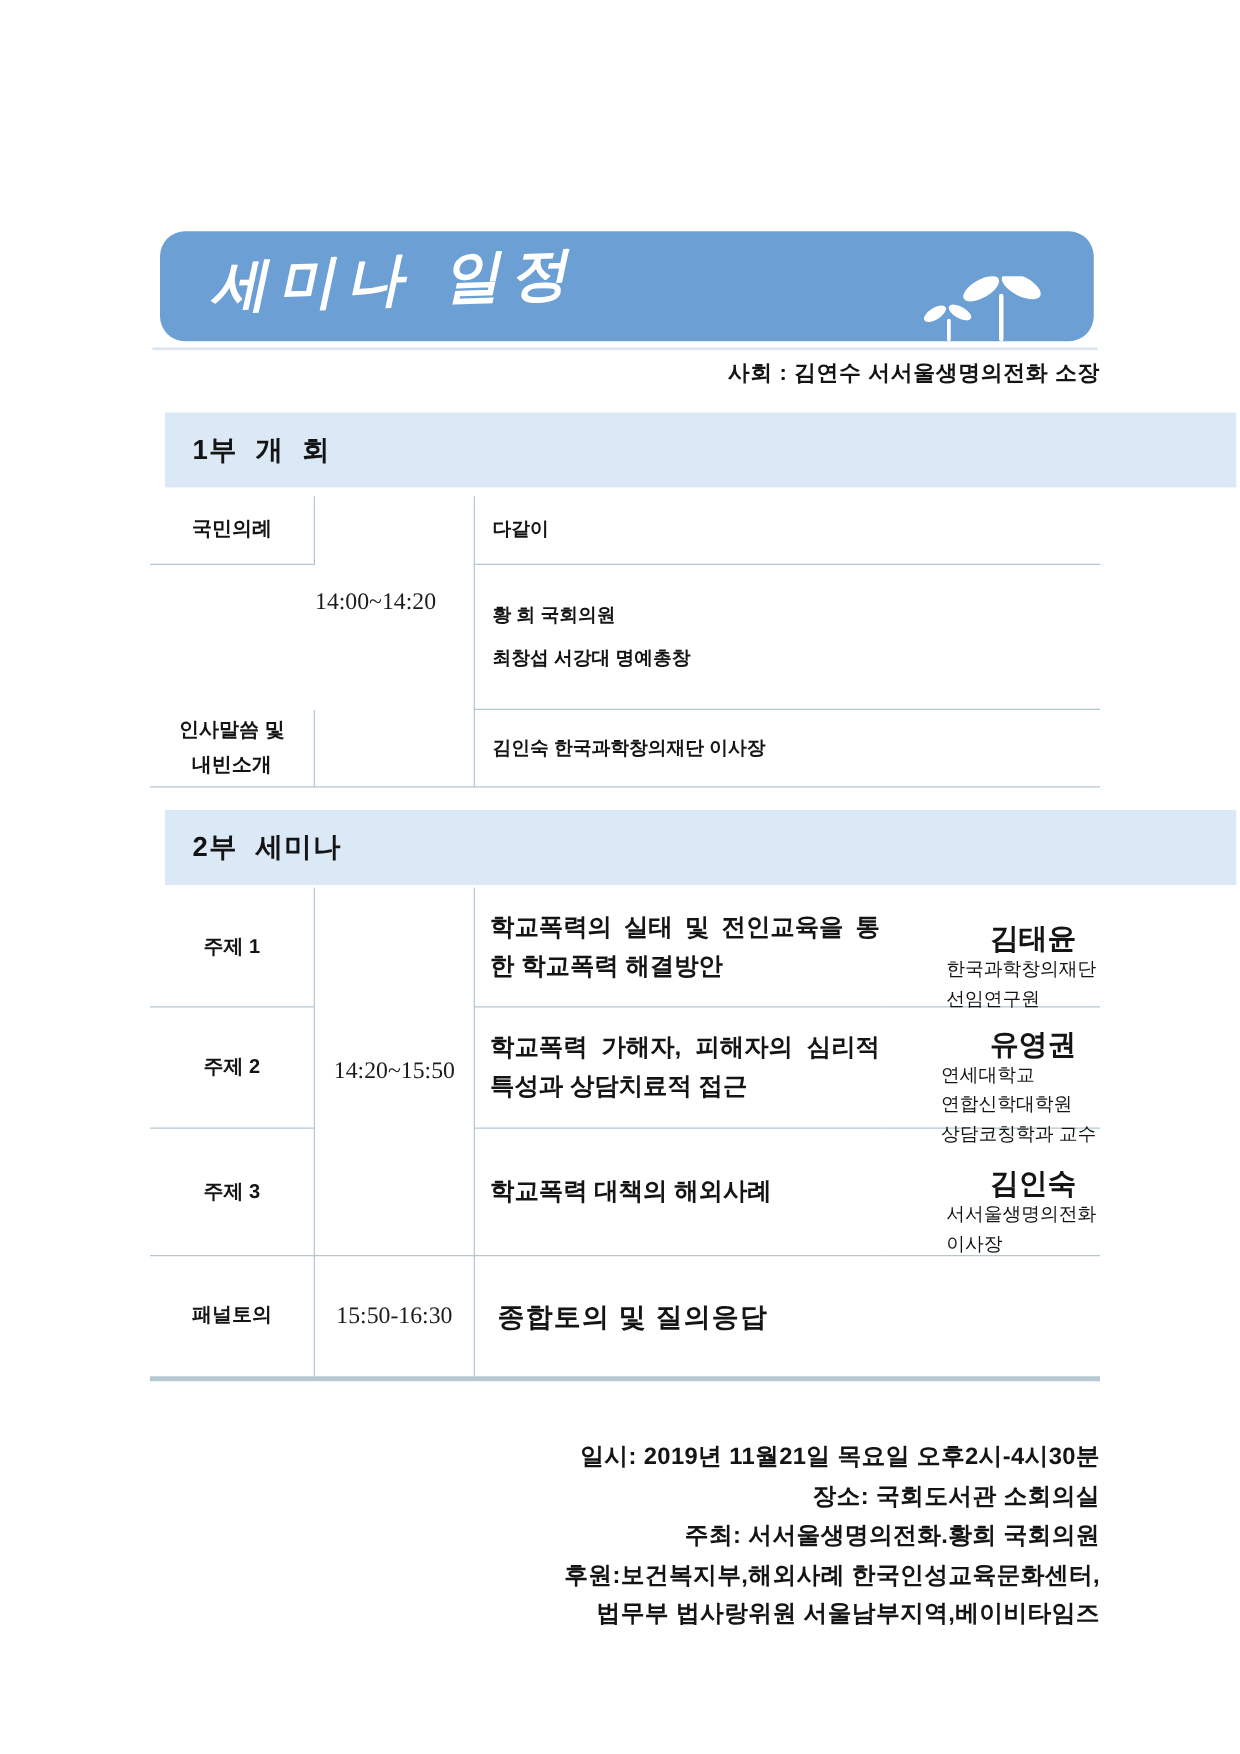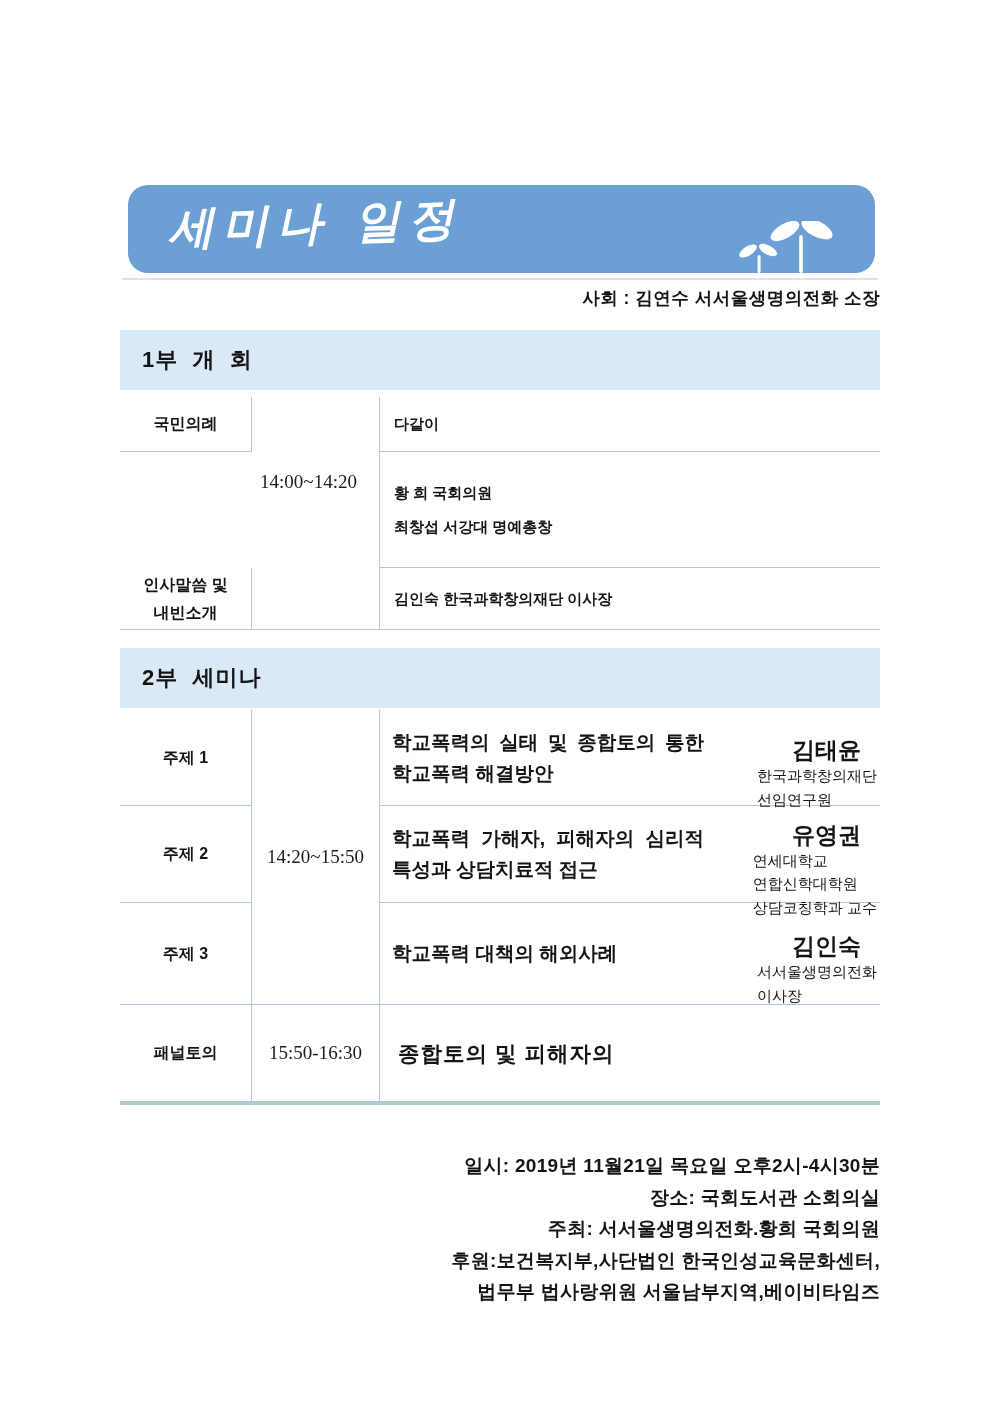--- a/index.html
+++ b/index.html
@@ -30,41 +30,41 @@
   .banner-shadow{
     position:absolute;left:122px;top:278px;width:756px;height:2px;background:#d9e4ef;
   }
   
   .moderator{
     position:absolute;left:120px;top:286px;width:760px;
     text-align:right;font-size:17.5px;font-weight:700;letter-spacing:.5px;white-space:pre;
   }
   
   .band{
-    position:absolute;left:120px;width:760px;height:60px;background:var(--band-blue);
+    position:absolute;left:132px;width:857px;height:60px;background:var(--band-blue);
     display:flex;align-items:center;padding-left:22px;
   }
   .band1{top:330px;}
   .band2{top:648px;}
   .band-text{font-size:22px;font-weight:700;letter-spacing:1px;white-space:pre;}
   
   .tbl{position:absolute;left:120px;width:760px;display:grid;}
   .t1{top:397px;grid-template-columns:132px 128px 1fr;grid-template-rows:55px 116px 62px;}
   .t2{top:710px;grid-template-columns:132px 128px 330px 170px;grid-template-rows:96px 97px 102px 96px;
       border-bottom:4px solid var(--thick-line);}
   .cell{min-width:0;}
   .bb{border-bottom:1px solid var(--line);}
   .br{border-right:1px solid var(--line);}
   .label-cell{
     display:flex;flex-direction:column;justify-content:center;align-items:center;
     font-weight:700;font-size:16px;line-height:28px;text-align:center;white-space:pre-wrap;
   }
   .time-cell{position:relative;font-family:"Liberation Serif",serif;font-size:19px;color:#1c1c1c;}
   .time-center{display:flex;align-items:center;justify-content:center;}
-  .t1-time-text{position:absolute;left:0;right:14px;top:74px;text-align:center;}
+  .t1-time-text{position:absolute;left:0;right:14px;top:74px;}
   .content-cell{
     display:flex;flex-direction:column;justify-content:center;
     padding-left:14px;font-size:15px;font-weight:600;line-height:34px;white-space:pre-wrap;
   }
   .title-cell{
     display:flex;flex-direction:column;justify-content:center;
     padding:2px 6px 2px 12px;font-size:19.5px;font-weight:600;line-height:31px;
   }
   .title-cell .just{text-align:justify;}
   .speaker-cell{
@@ -128,21 +128,21 @@
     <span class="band-text">2부  세미나</span>
   </div>
 
   <div class="tbl t2">
 
     <div class="cell label-cell br bb" style="grid-row:1;grid-column:1">주제 1</div>
     <div class="cell time-cell time-center br bb" style="grid-row:1/4;grid-column:2">
       <span>14:20~15:50</span>
     </div>
     <div class="cell title-cell bb" style="grid-row:1;grid-column:3">
-      <div class="just">학교폭력의 실태 및 종합토의  통한  학교폭력 해결방안</div>
+      <div class="just">학교폭력의 실태 및 전인교육을  통한  학교폭력 해결방안</div>
     </div>
     <div class="cell speaker-cell bb" style="grid-row:1;grid-column:4">
       <div class="sp-name">김태윤</div>
       <div class="sp-aff">한국과학창의재단
 선임연구원</div>
     </div>
 
     <div class="cell label-cell br bb" style="grid-row:2;grid-column:1">주제 2</div>
     <div class="cell title-cell bb" style="grid-row:2;grid-column:3">
       <div class="just">학교폭력  가해자,  피해자의 심리적  특성과  상담치료적 접근</div>
@@ -161,24 +161,24 @@
     <div class="cell speaker-cell bb" style="grid-row:3;grid-column:4">
       <div class="sp-name">김인숙</div>
       <div class="sp-aff">서서울생명의전화
 이사장</div>
     </div>
 
     <div class="cell label-cell br" style="grid-row:4;grid-column:1">패널토의</div>
     <div class="cell time-cell time-center br" style="grid-row:4;grid-column:2">
       <span>15:50-16:30</span>
     </div>
-    <div class="cell panel-content" style="grid-row:4;grid-column:3/5">종합토의 및 피해자의</div>
+    <div class="cell panel-content" style="grid-row:4;grid-column:3/5">종합토의 및 질의응답</div>
   </div>
 
   <div class="footer">
     <div class="footer-line">일시: 2019년 11월21일 목요일 오후2시-4시30분</div>
     <div class="footer-line">장소: 국회도서관 소회의실</div>
     <div class="footer-line">주최: 서서울생명의전화.황희 국회의원</div>
-    <div class="footer-line">후원:보건복지부,사단법인 한국인성교육문화센터,</div>
+    <div class="footer-line">후원:보건복지부,해외사례 한국인성교육문화센터,</div>
     <div class="footer-line">법무부 법사랑위원 서울남부지역,베이비타임즈</div>
   </div>
 
 </div>
 
 </body></html>

